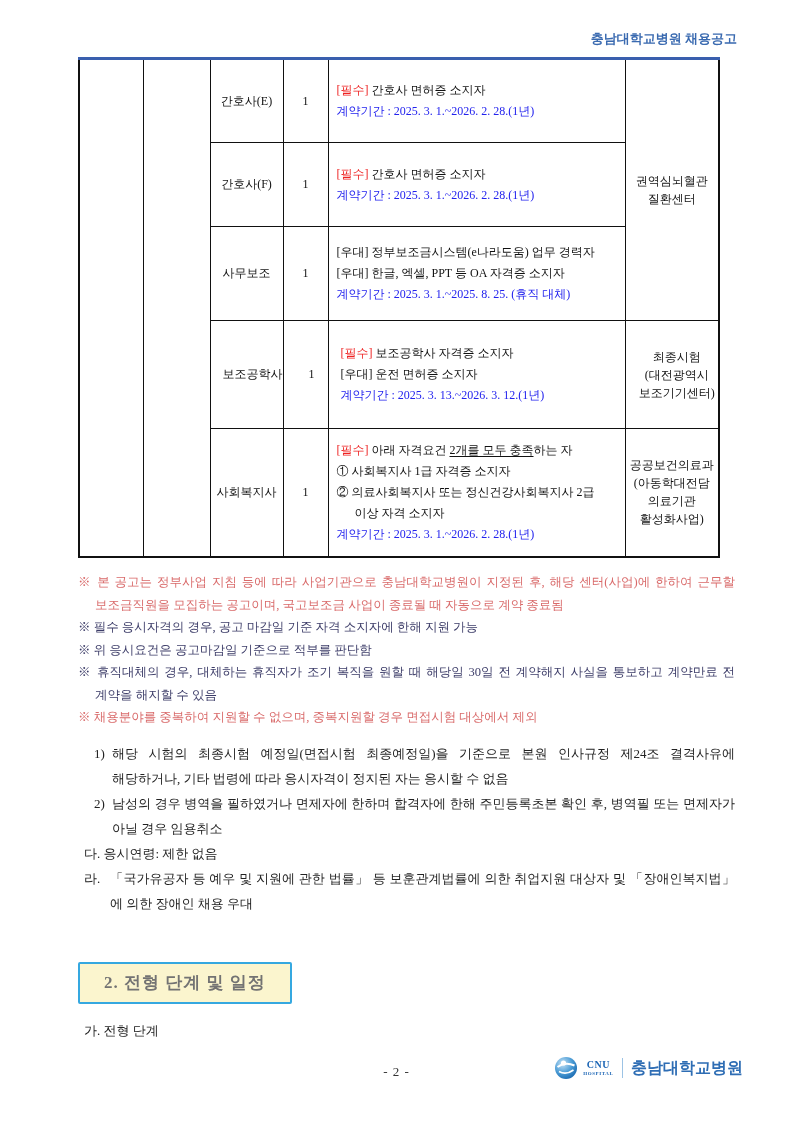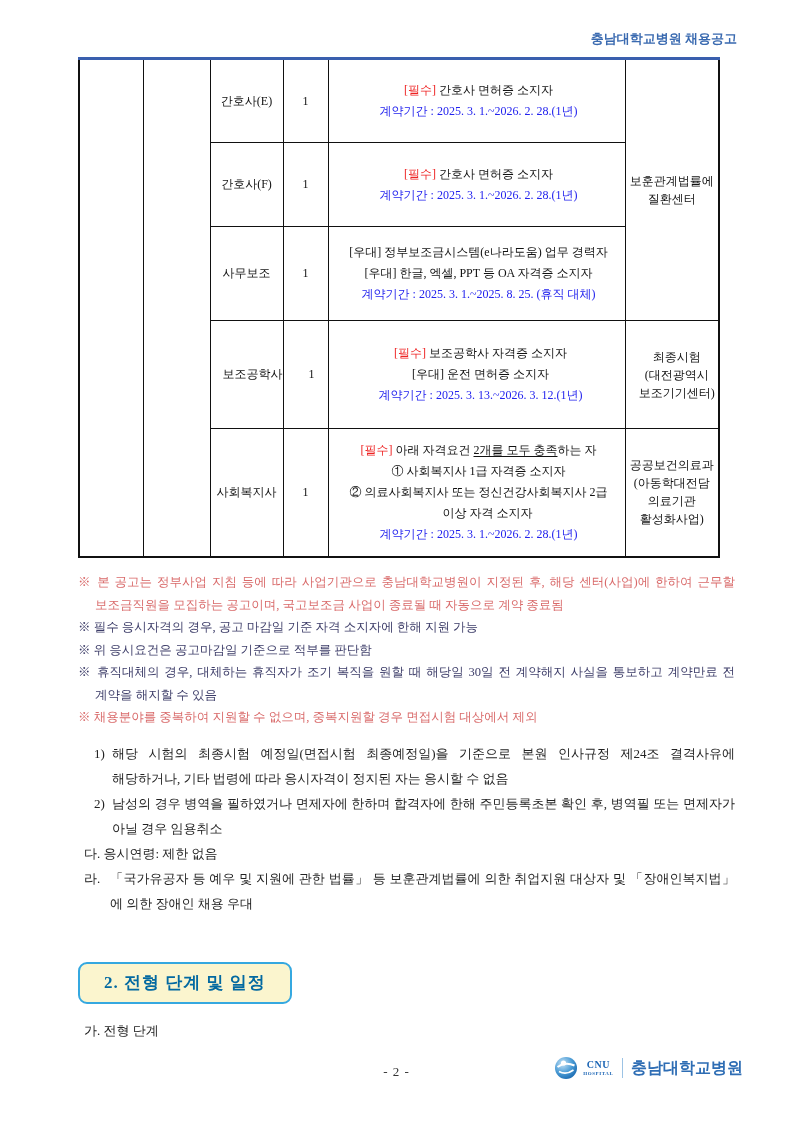--- a/index.html
+++ b/index.html
@@ -13,21 +13,21 @@
     position:relative;width:793px;height:1121px;background:#ffffff;
     margin:0 auto;overflow:hidden;
     font-family:Liberation Serif, serif;color:#1a1a1a;
     word-break:keep-all;
   }
   
   .doc-header{position:absolute;top:30px;right:56px;font-size:13px;font-weight:bold;color:var(--accent-blue);}
   
   .jobtable{position:absolute;top:57px;left:78px;border-collapse:collapse;table-layout:fixed;
     border:2px solid #111;border-top:3px solid var(--table-top-border);}
-  .jobtable td{border:1.5px solid #111;vertical-align:middle;font-size:12px;color:#111;text-align:center;}
+  .jobtable td{border:1.5px solid #111;vertical-align:middle;font-size:12px;color:#111;}
   tr.r1 td{height:84px;} tr.r2 td{height:84px;} tr.r3 td{height:94px;}
   tr.r4 td{height:108px;padding-left:12px;} tr.r5 td{height:128px;}
   td.job{text-align:center;}
   td.cnt{text-align:center;}
   td.req{padding:4px 4px 4px 8px;}
   td.req .line{line-height:21px;white-space:nowrap;}
   td.req .cont{padding-left:18px;}
   td.dept{text-align:center;padding:2px;}
   td.dept .dline{line-height:18px;white-space:nowrap;}
   .red{color:var(--required-red);}
@@ -42,22 +42,22 @@
   .body-sec{position:absolute;top:741px;left:84px;width:651px;font-size:13px;color:#222;}
   .sec-line{line-height:25px;}
   .sec-item{display:flex;line-height:25px;}
   .sec-item .num{flex:0 0 28px;padding-left:10px;}
   .sec-item .txt{flex:1;text-align:justify;}
   .sec-ra{display:flex;line-height:25px;}
   .sec-ra .lbl{flex:0 0 26px;}
   .sec-ra .txt{flex:1;text-align:justify;}
   
   .step-box{position:absolute;top:962px;left:78px;background:var(--box-bg);
-    border:2.5px solid var(--box-border);border-radius:9px;padding:7px 24px 8px 24px;
-    font-size:17px;font-weight:bold;color:#0369a1;letter-spacing:1px;}
+    border:2.5px solid var(--box-border);border-radius:2px;padding:7px 24px 8px 24px;
+    font-size:17px;font-weight:bold;color:#737373;letter-spacing:1px;}
   .step-ga{position:absolute;top:1022px;left:84px;font-size:13px;color:#222;}
   
   .footer-page{position:absolute;top:1064px;left:0;width:100%;text-align:center;font-size:13px;color:#333;letter-spacing:1px;}
   .logo{position:absolute;top:1056px;right:50px;display:flex;align-items:center;gap:5px;}
   .logo .globe{width:24px;height:24px;display:block;}
   .logo .cnu-wrap{display:flex;flex-direction:column;align-items:center;line-height:1;}
   .logo .cnu{font-size:10px;font-weight:bold;color:var(--logo-blue);letter-spacing:0.5px;}
   .logo .hosp{font-size:5px;font-weight:bold;color:var(--logo-blue);letter-spacing:0.6px;margin-top:1px;}
   .logo .divider{width:1.5px;height:20px;background:#9cc3e5;margin:0 3px;}
   .logo .name{font-size:16px;font-weight:bold;color:#2e6db4;}
@@ -82,21 +82,21 @@
         <tr class="r1">
       <td rowspan="5" class="empty"></td>
       <td rowspan="5" class="empty"></td>
       <td class="job">간호사(E)</td>
       <td class="cnt">1</td>
       <td class="req">
         <div class="line"><span class="red">[필수]</span> <span>간호사 면허증 소지자</span></div>
         <div class="line blue">계약기간 : 2025. 3. 1.~2026. 2. 28.(1년)</div>
       </td>
       <td class="dept" rowspan="3">
-        <div class="dline">보훈관계법률에</div>
+        <div class="dline">권역심뇌혈관</div>
         <div class="dline">질환센터</div>
       </td>
     </tr>
     <tr class="r2">
       <td class="job">간호사(F)</td>
       <td class="cnt">1</td>
       <td class="req">
         <div class="line"><span class="red">[필수]</span> <span>간호사 면허증 소지자</span></div>
         <div class="line blue">계약기간 : 2025. 3. 1.~2026. 2. 28.(1년)</div>
       </td>

